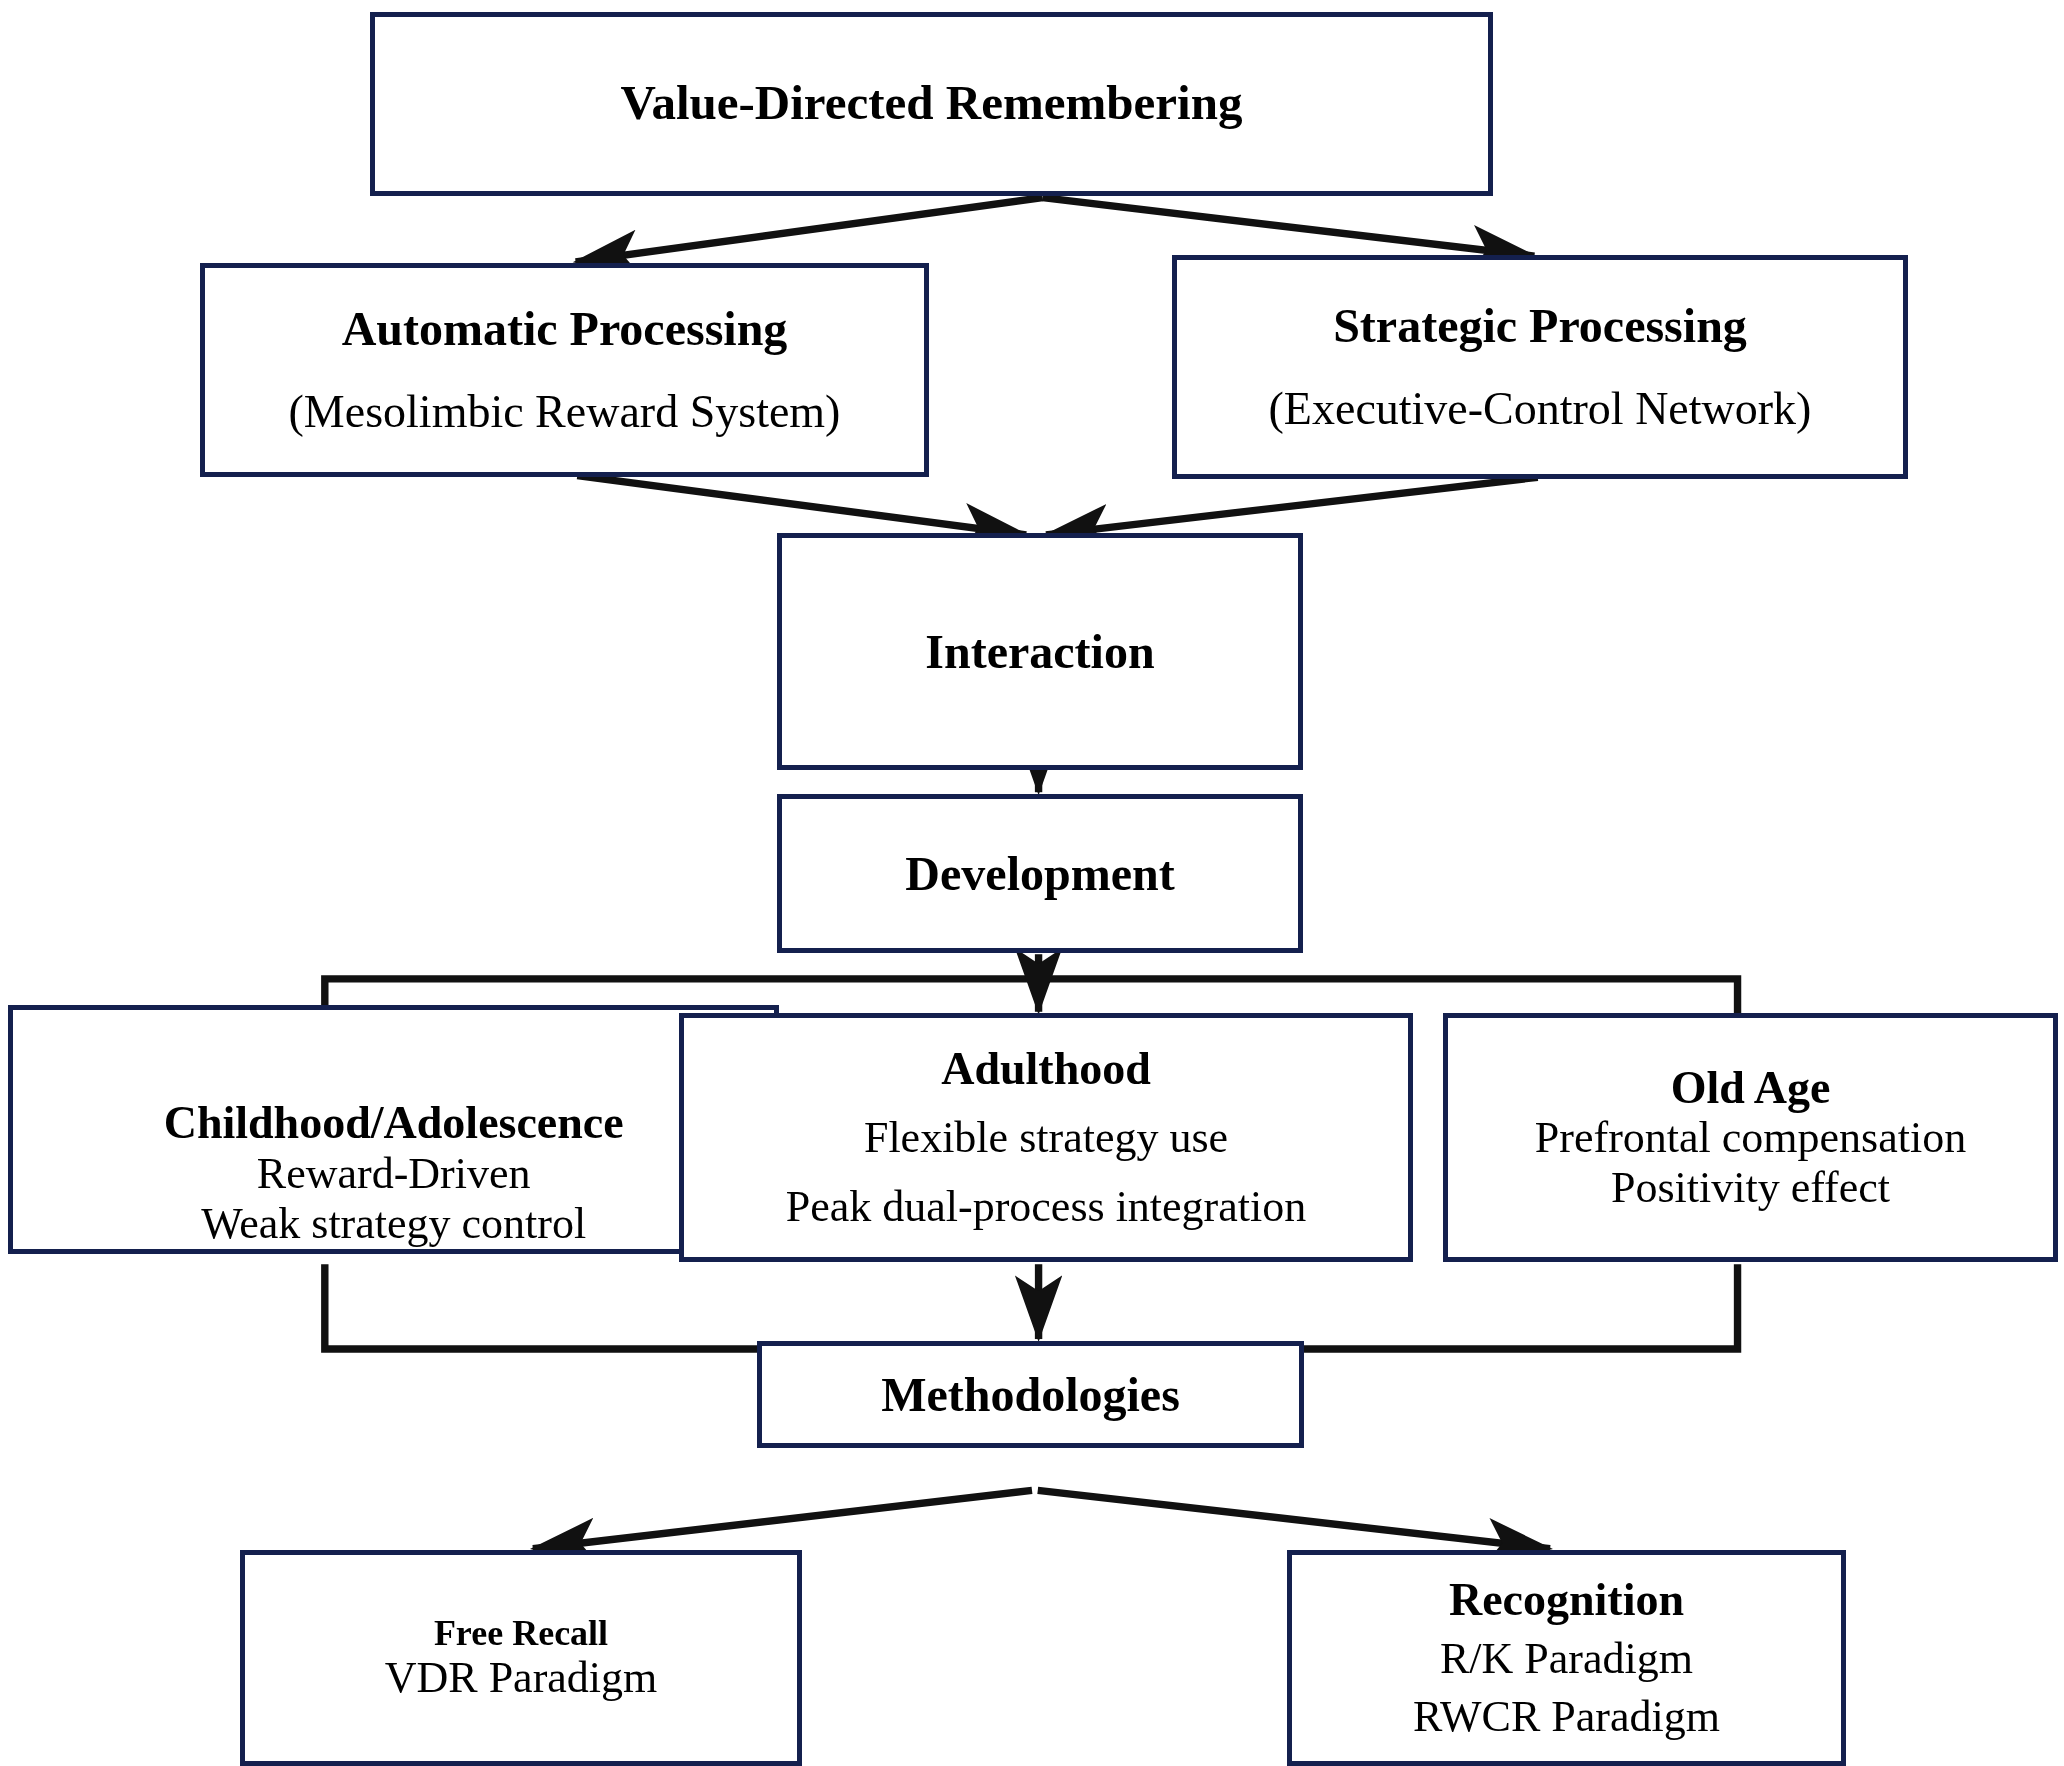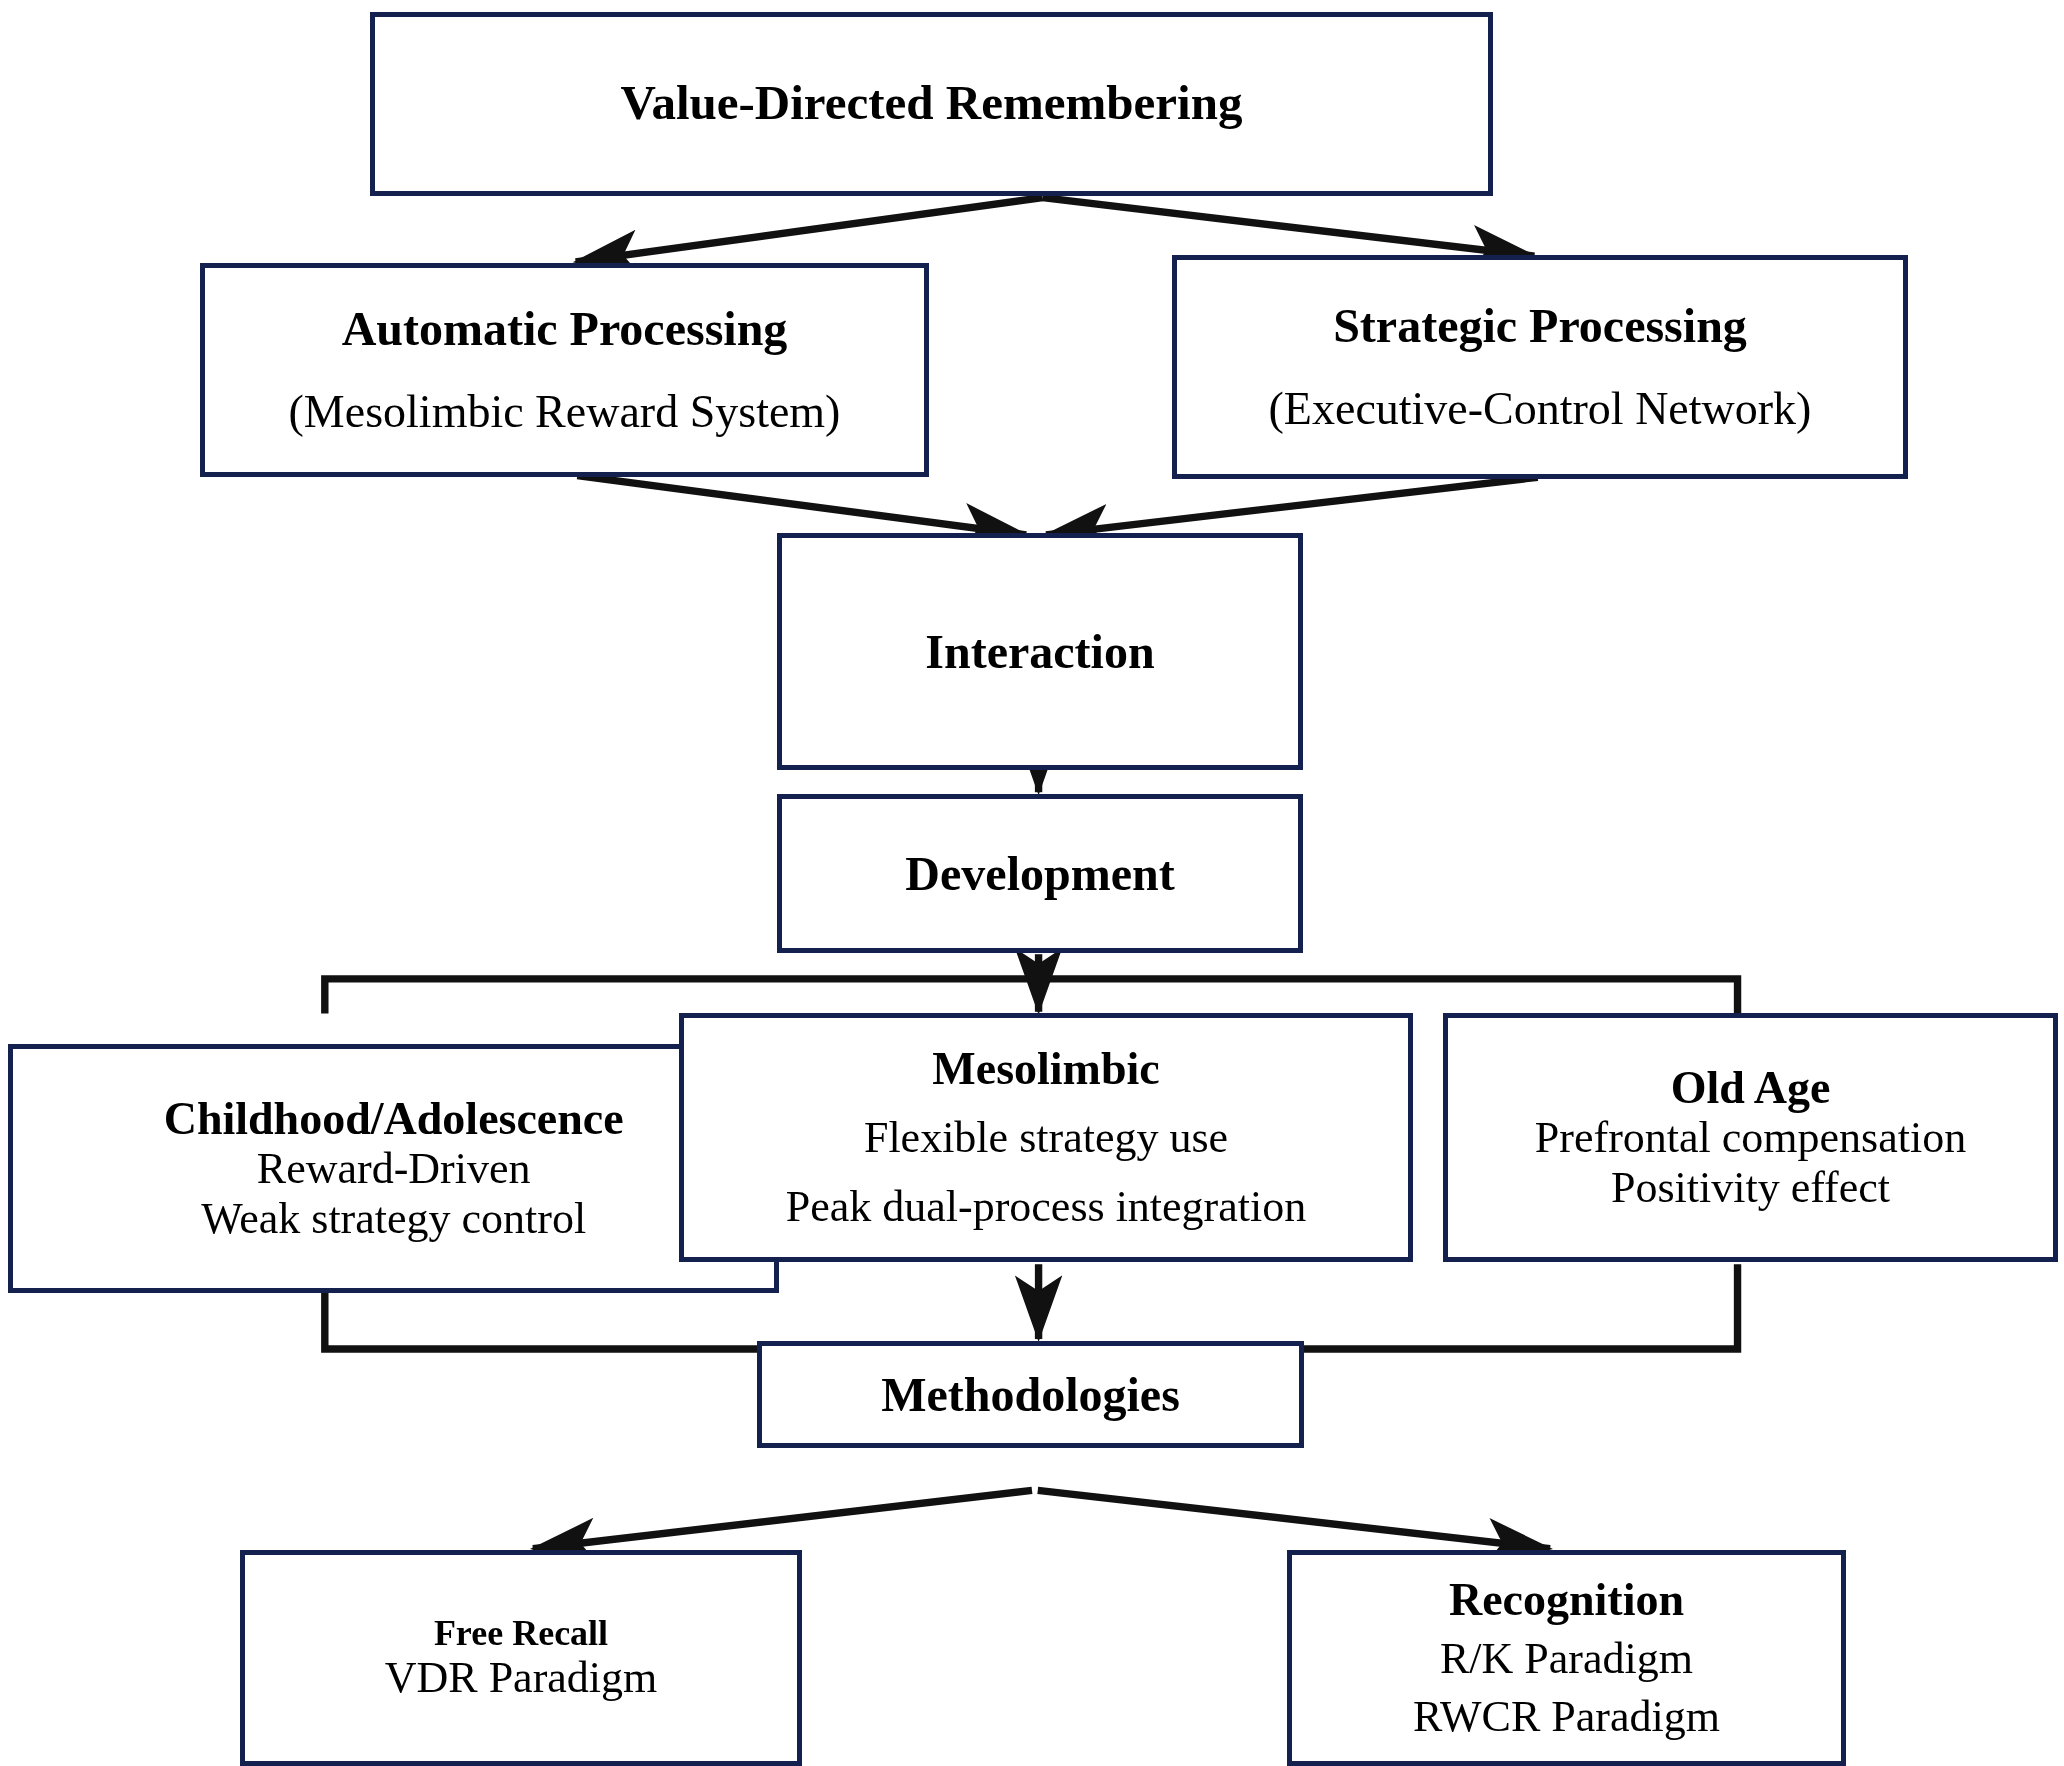--- a/index.html
+++ b/index.html
@@ -34,21 +34,21 @@
     font-weight:normal;
     line-height:1.14;
     white-space:nowrap;
   }
   
   #b-root   {left:370px;  top:11.5px;   width:1123px; height:184px;}
   #b-auto   {left:200px;  top:263px;  width:729px;  height:214px;}
   #b-strat  {left:1172px; top:255px;  width:736px;  height:224px;}
   #b-inter  {left:777px;  top:533px;  width:526px;  height:237px;}
   #b-dev    {left:777px;  top:794px;  width:526px;  height:159px;}
-  #b-child  {left:8.2px;   top:1044px; width:771px;  height:249px;}
+  #b-child  {left:8.2px;   top:1005px; width:771px;  height:249px;justify-content:flex-end;}
   #b-adult  {left:679px;  top:1013px; width:734px;  height:249px;}
   #b-old    {left:1443px; top:1013px; width:615px;  height:249px;}
   #b-meth   {left:757px;  top:1341px; width:547px;  height:107px;}
   #b-free   {left:240px;  top:1550px; width:562px;  height:216px;}
   #b-recog  {left:1287px; top:1550px; width:559px;  height:216px;gap:8px;}
 
   #b-root  .ttl{font-size:49px;}
   #b-auto  .ttl{font-size:48px;}
   #b-auto  .sub{font-size:46px;margin-top:30px;}
   #b-strat .ttl{font-size:48px;}
@@ -130,21 +130,21 @@
     <div class="ttl">Development</div>
   </div>
 
   <div class="box" id="b-child">
     <div class="ttl">Childhood/Adolescence</div>
     <div class="sub">Reward-Driven</div>
     <div class="sub">Weak strategy control</div>
   </div>
 
   <div class="box" id="b-adult">
-    <div class="ttl">Mesolimbic</div>
+    <div class="ttl">Adulthood</div>
     <div class="sub">Flexible strategy use</div>
     <div class="sub">Peak dual-process integration</div>
   </div>
 
   <div class="box" id="b-old">
     <div class="ttl">Old Age</div>
     <div class="sub">Prefrontal compensation</div>
     <div class="sub">Positivity effect</div>
   </div>
 

